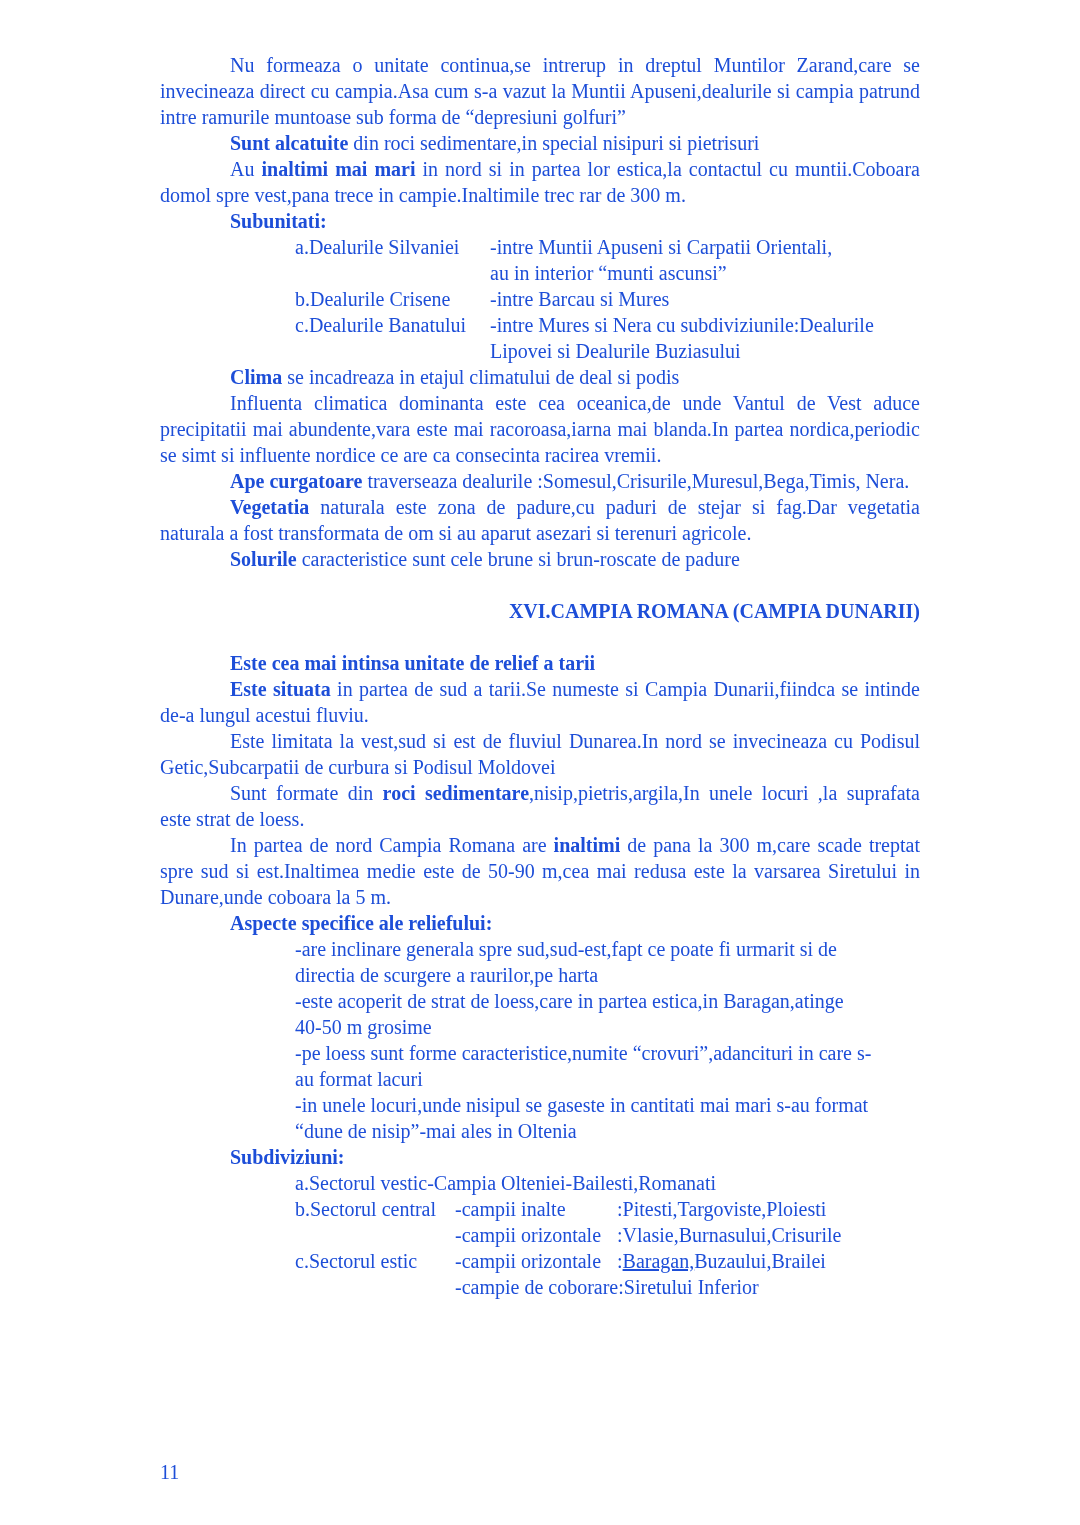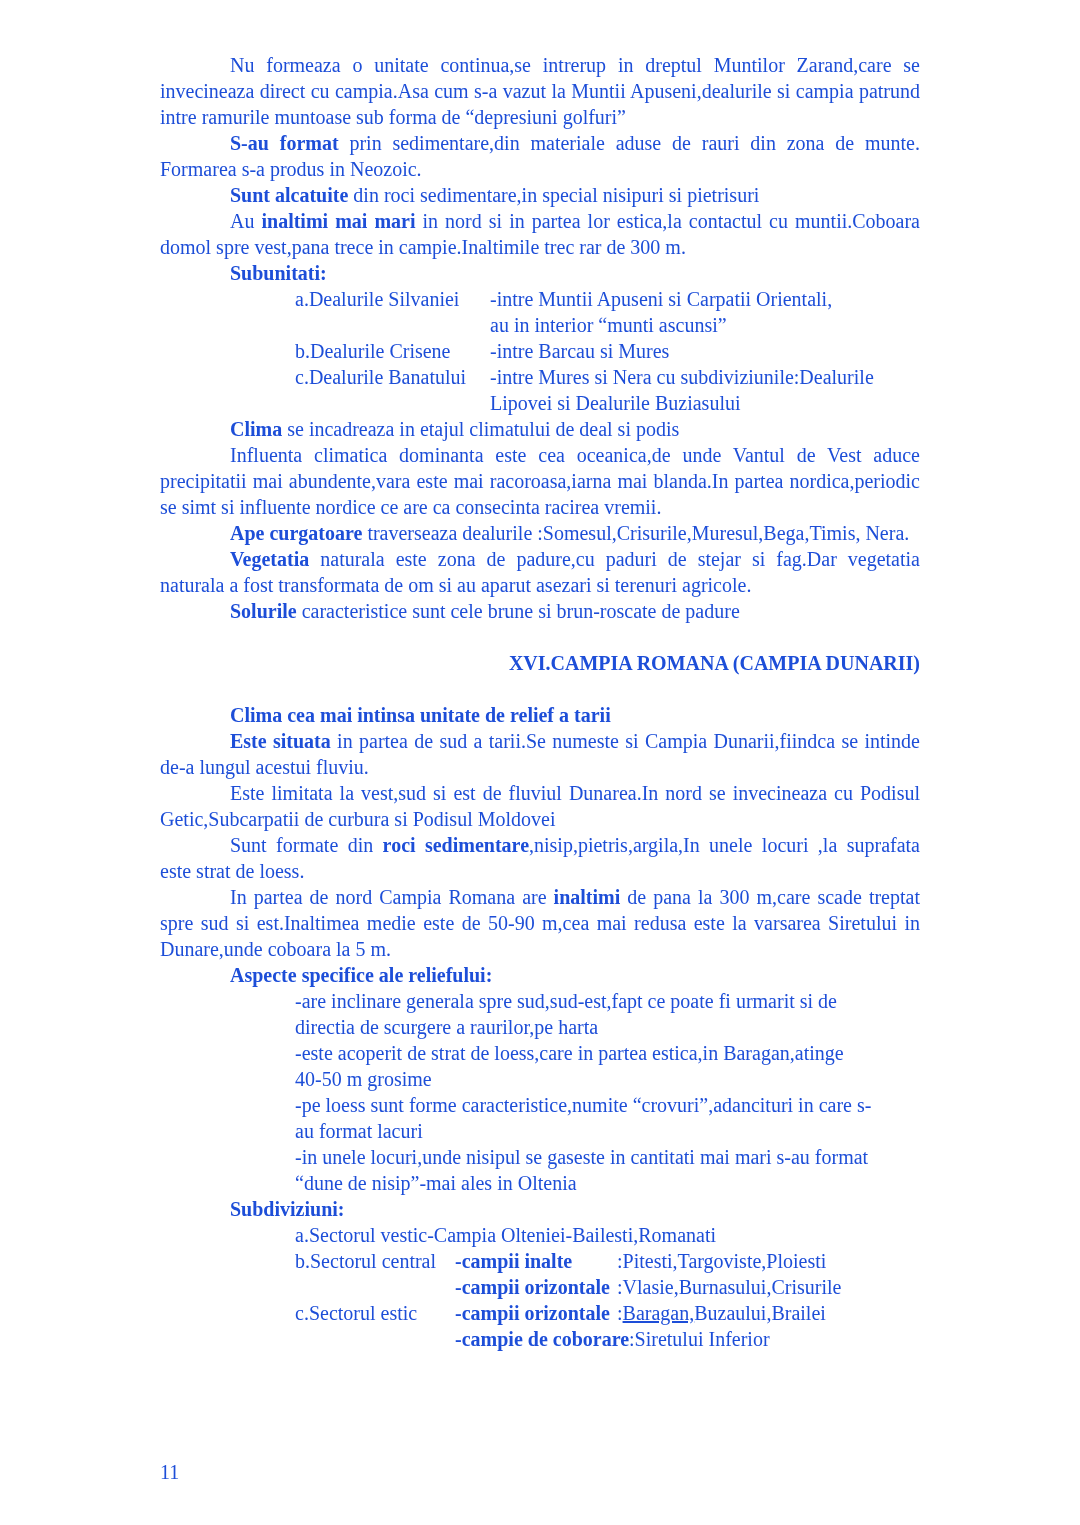--- a/index.html
+++ b/index.html
@@ -20,33 +20,32 @@
   }
   .content { flex: 1 1 auto; }
   .para { text-align: justify; text-indent: 70px; }
   .heading { text-align: right; font-weight: bold; margin: 26px 0; }
   .li { padding-left: 135px; white-space: pre-wrap; }
   .row2 { display: flex; padding-left: 135px; }
   .row2 .label { flex: 0 0 auto; min-width: 195px; }
   .row2 .desc { flex: 1 1 auto; white-space: pre-wrap; }
   .row3 { display: flex; padding-left: 135px; }
   .row3 .c1 { flex: 0 0 auto; min-width: 160px; white-space: nowrap; }
-  .row3 .c2 { flex: 0 0 auto; min-width: 162px; white-space: nowrap; font-weight: bold; }
+  .row3 .c2 { flex: 0 0 auto; min-width: 162px; white-space: nowrap; }
   .row3 .c3 { flex: 0 0 auto; white-space: nowrap; }
   .b { font-weight: bold; }
   .u { text-decoration: underline; }
   .footer { margin-top: auto; padding-top: 6px; }
 </style>
 </head>
 <body>
 
 <div class="page">
   <div class="content">
       <div class="para"><span>Nu formeaza o unitate continua,se intrerup in dreptul Muntilor Zarand,care se invecineaza direct cu campia.Asa cum s-a vazut la Muntii Apuseni,dealurile si campia patrund intre ramurile muntoase sub forma de “depresiuni golfuri”</span></div>
-      <div class="para"><span class="b">S-au format</span><span> prin sedimentare,din materiale aduse de rauri din zona de munte. Formarea s-a produs in Neozoic.</span></div>
       <div class="para"><span class="b">Sunt alcatuite</span><span> din roci sedimentare,in special nisipuri si pietrisuri</span></div>
       <div class="para"><span>Au </span><span class="b">inaltimi mai mari</span><span>  in nord si in partea lor estica,la contactul cu muntii.Coboara domol spre vest,pana trece in campie.Inaltimile trec rar de 300 m.</span></div>
       <div class="para"><span class="b">Subunitati:</span></div>
       <div class="row2">
         <div class="cell label"><span>a.Dealurile Silvaniei</span></div>
         <div class="cell desc"><span>-intre Muntii Apuseni si Carpatii Orientali,
 au in interior “munti ascunsi”</span></div>
       </div>
       <div class="row2">
         <div class="cell label"><span>b.Dealurile Crisene</span></div>
@@ -56,21 +55,21 @@
         <div class="cell label"><span>c.Dealurile Banatului</span></div>
         <div class="cell desc"><span>-intre Mures si Nera cu subdiviziunile:Dealurile
 Lipovei si Dealurile Buziasului</span></div>
       </div>
       <div class="para"><span class="b">Clima</span><span> se incadreaza in etajul climatului de deal si podis</span></div>
       <div class="para"><span>Influenta climatica dominanta este cea oceanica,de unde Vantul de Vest aduce precipitatii mai abundente,vara este mai racoroasa,iarna mai blanda.In partea nordica,periodic se simt si influente nordice ce are ca consecinta racirea vremii.</span></div>
       <div class="para"><span class="b">Ape curgatoare</span><span> traverseaza dealurile :Somesul,Crisurile,Muresul,Bega,Timis, Nera.</span></div>
       <div class="para"><span class="b">Vegetatia</span><span> naturala este zona de padure,cu paduri de stejar si fag.Dar vegetatia naturala a fost transformata de om si au aparut asezari si terenuri agricole.</span></div>
       <div class="para"><span class="b">Solurile</span><span> caracteristice sunt cele brune si brun-roscate de padure</span></div>
       <div class="heading"><span class="b">XVI.CAMPIA ROMANA (CAMPIA DUNARII)</span></div>
-      <div class="para"><span class="b">Clima cea mai intinsa unitate de relief a tarii</span></div>
+      <div class="para"><span class="b">Este cea mai intinsa unitate de relief a tarii</span></div>
       <div class="para"><span class="b">Este situata</span><span> in partea de sud a tarii.Se numeste si Campia Dunarii,fiindca se intinde de-a lungul acestui fluviu.</span></div>
       <div class="para"><span>Este limitata la vest,sud si est de fluviul Dunarea.In nord se invecineaza cu Podisul Getic,Subcarpatii de curbura si Podisul Moldovei</span></div>
       <div class="para"><span>Sunt formate din </span><span class="b">roci sedimentare</span><span>,nisip,pietris,argila,In unele locuri ,la suprafata este strat de loess.</span></div>
       <div class="para"><span>In partea de nord Campia Romana are </span><span class="b">inaltimi</span><span> de pana la 300 m,care scade treptat spre sud si est.Inaltimea medie este de 50-90 m,cea mai redusa este la varsarea Siretului in Dunare,unde coboara la 5 m.</span></div>
       <div class="para"><span class="b">Aspecte specifice ale reliefului:</span></div>
       <div class="li"><span>-are inclinare generala spre sud,sud-est,fapt ce poate fi urmarit si de
 directia de scurgere a raurilor,pe harta</span></div>
       <div class="li"><span>-este acoperit de strat de loess,care in partea estica,in Baragan,atinge
 40-50 m grosime</span></div>
       <div class="li"><span>-pe loess sunt forme caracteristice,numite “crovuri”,adancituri in care s-

